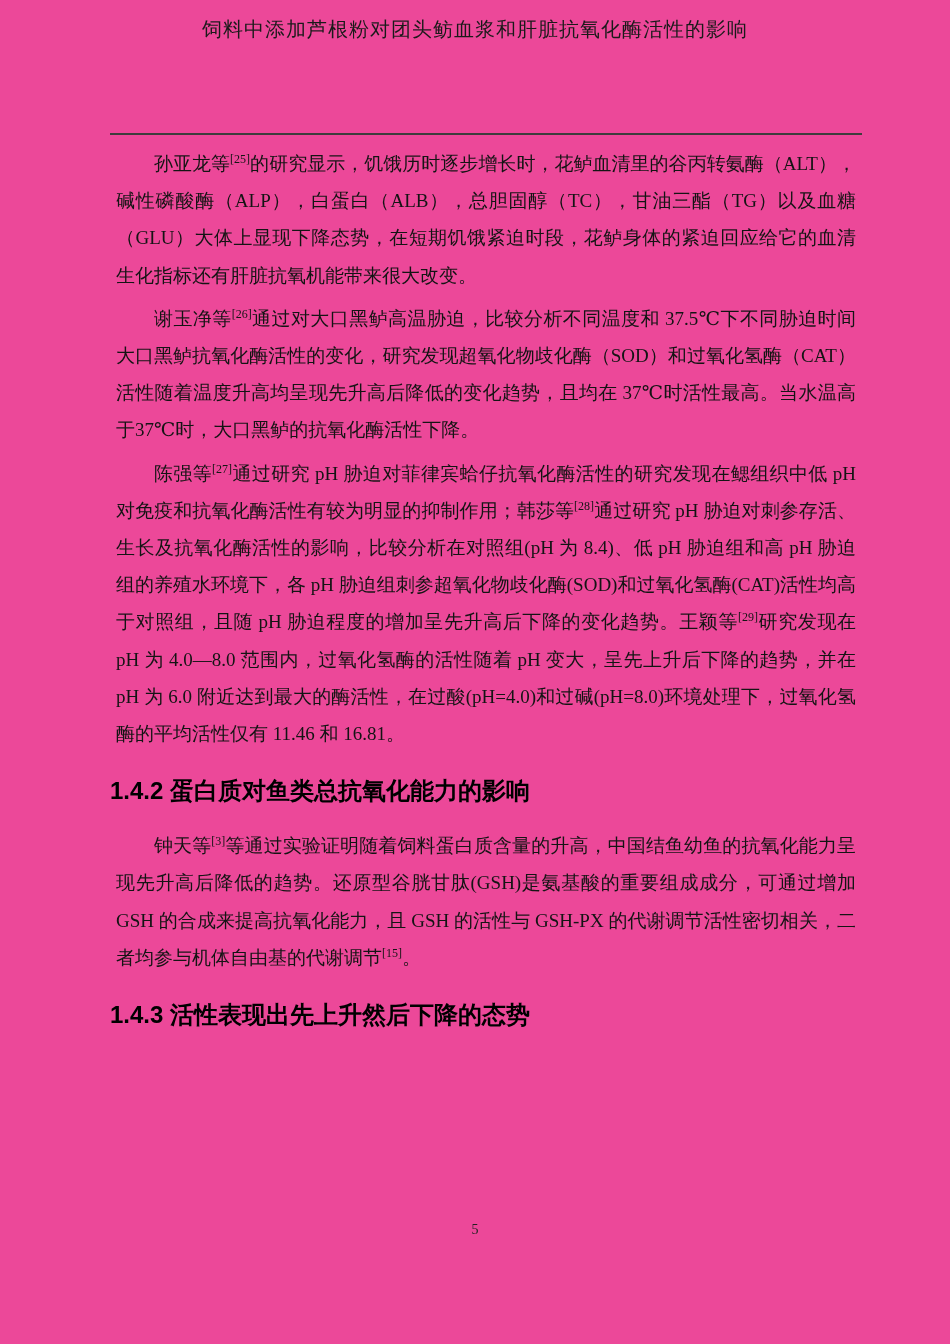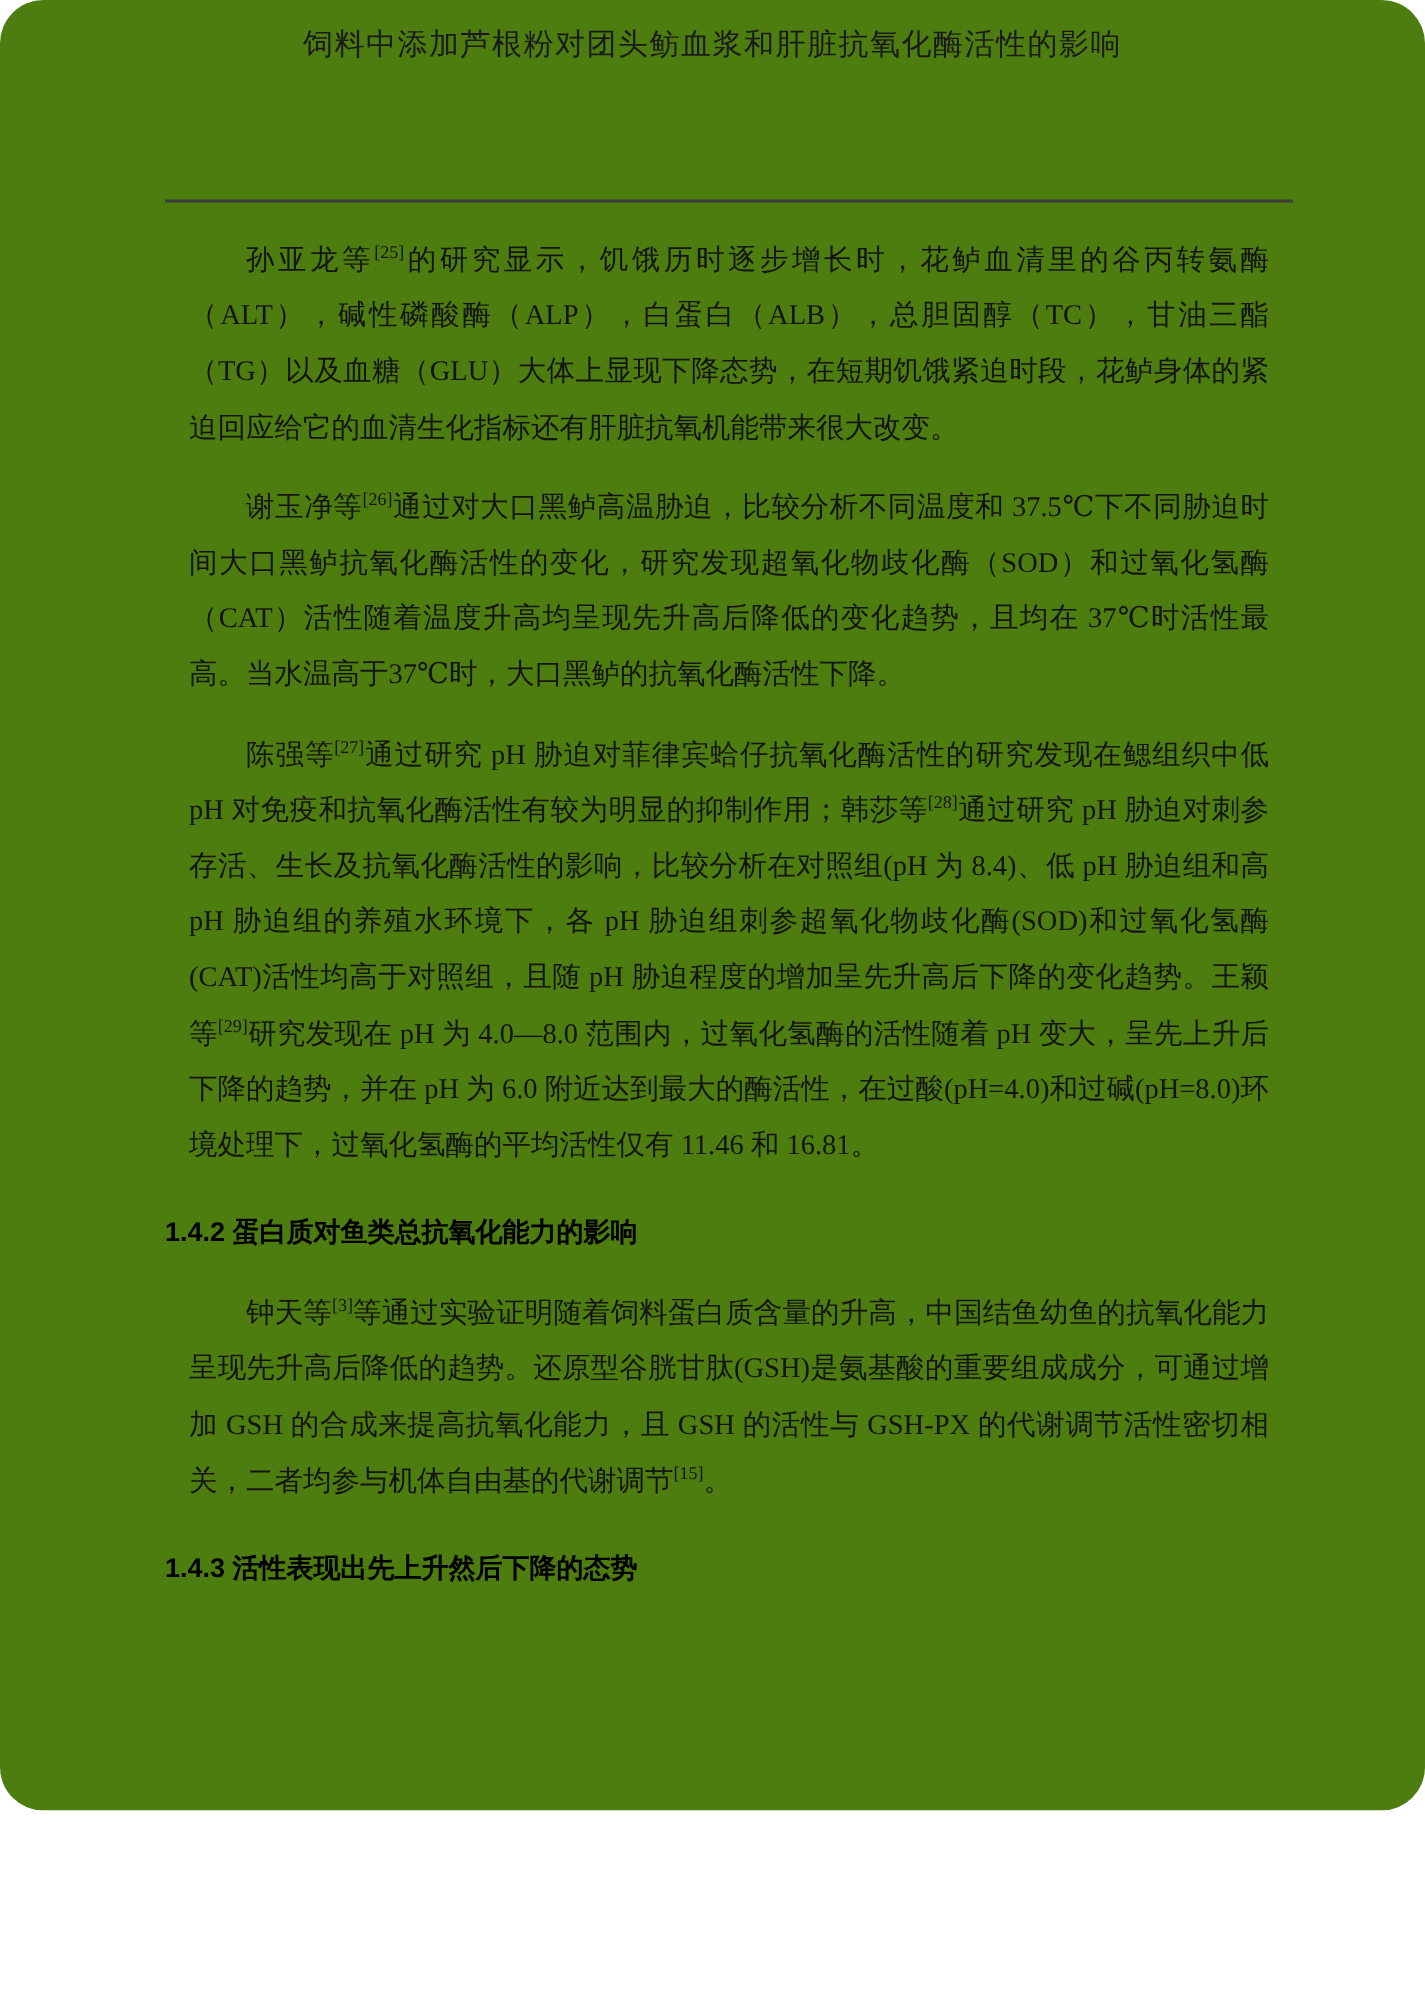--- a/index.html
+++ b/index.html
@@ -3,26 +3,25 @@
 <meta charset="utf-8">
 <style>
   html, body {
     margin: 0;
     padding: 0;
     background: #ffffff;
   }
   .page {
     position: relative;
     width: 950px;
-    height: 1207px;
-    background: #4d7c0f;
+    height: 1344px;
+    background: #ec4899;
     color: #141414;
     font-family: "Liberation Serif", "DejaVu Serif", serif;
     overflow: hidden;
-    border-radius: 29px;
   }
   .doc-title {
     position: absolute;
     top: 16px;
     left: 0;
     width: 100%;
     text-align: center;
     font-size: 20px;
     letter-spacing: 1px;
     color: #1a1a1a;
@@ -39,35 +38,35 @@
     position: absolute;
     top: 139px;
     left: 110px;
     width: 752px;
     font-size: 19px;
     line-height: 37.2px;
     text-align: justify;
     color: #141414;
   }
   .para {
-    margin: 16px;
+    margin: 6px;
     text-align: justify;
   }
   .para.indent {
     text-indent: 2em;
   }
   .para sup {
     font-size: 12px;
     line-height: 0;
     vertical-align: super;
   }
   .heading {
     font-family: "Liberation Sans", "DejaVu Sans", sans-serif;
     font-weight: 700;
-    font-size: 18px;
+    font-size: 24px;
     line-height: 30px;
     margin: 24px 0 21px 0;
     text-indent: 0;
     text-align: left;
     color: #000000;
   }
   .page-number {
     position: absolute;
     top: 1222px;
     left: 0;

